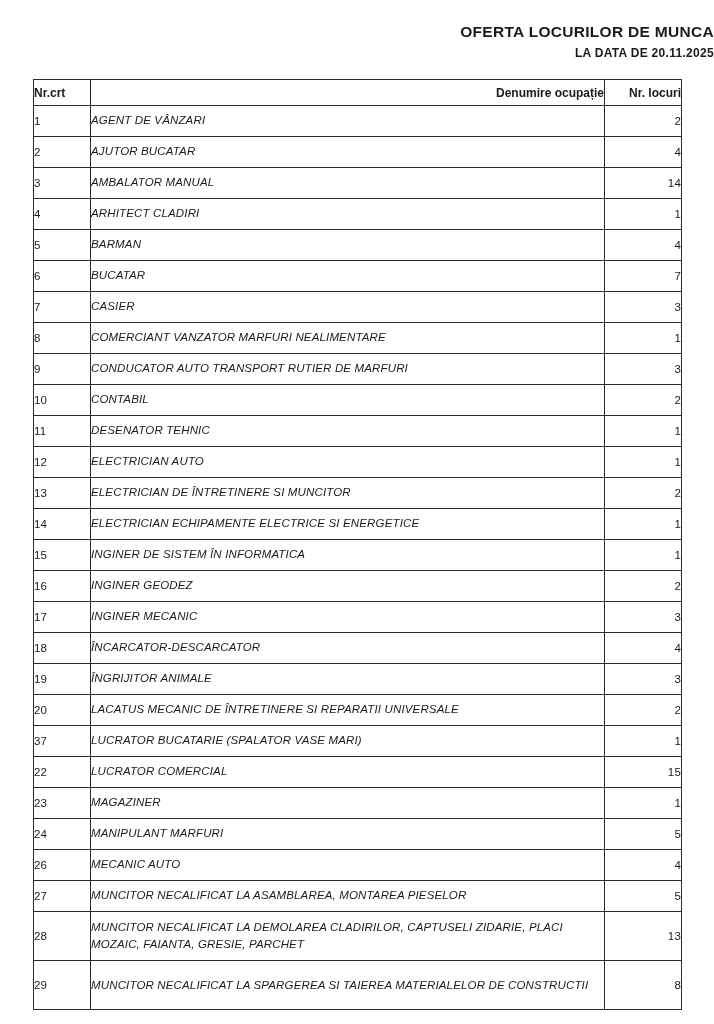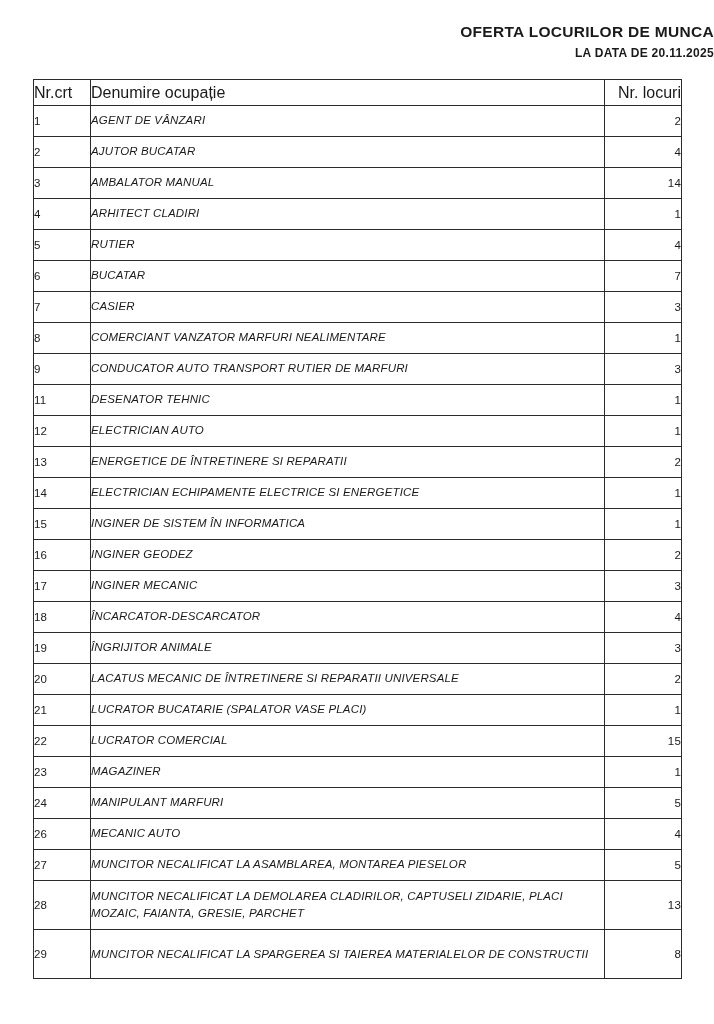--- a/index.html
+++ b/index.html
@@ -52,29 +52,29 @@
 
   table.offers th, table.offers td {
     border: 1px solid #2b2b2b;
     font-size: 11.5px;
     font-weight: normal;
     vertical-align: middle;
     padding: 0;
   }
   table.offers thead th {
     height: 25px;
-    font-weight: normal;
-    font-size: 16px;
+    font-weight: bold;
+    font-size: 12px;
   }
   .th-nr {
     text-align: left;
     padding-left: 6px;
   }
   .th-name {
-    text-align: left;
+    text-align: right;
     padding-left: 7px;
   }
   .th-count {
     text-align: right;
   }
   td.cell-nr {
     height: 30px;
     text-align: left;
     padding-left: 6px;
     letter-spacing: 0.2px;
@@ -143,21 +143,21 @@
             <td class="cell-name">AMBALATOR MANUAL</td>
             <td class="cell-count">14</td>
           </tr>
           <tr>
             <td class="cell-nr">4</td>
             <td class="cell-name">ARHITECT CLADIRI</td>
             <td class="cell-count">1</td>
           </tr>
           <tr>
             <td class="cell-nr">5</td>
-            <td class="cell-name">RUTIER</td>
+            <td class="cell-name">BARMAN</td>
             <td class="cell-count">4</td>
           </tr>
           <tr>
             <td class="cell-nr">6</td>
             <td class="cell-name">BUCATAR</td>
             <td class="cell-count">7</td>
           </tr>
           <tr>
             <td class="cell-nr">7</td>
             <td class="cell-name">CASIER</td>
@@ -167,32 +167,37 @@
             <td class="cell-nr">8</td>
             <td class="cell-name">COMERCIANT VANZATOR MARFURI NEALIMENTARE</td>
             <td class="cell-count">1</td>
           </tr>
           <tr>
             <td class="cell-nr">9</td>
             <td class="cell-name">CONDUCATOR AUTO TRANSPORT RUTIER DE MARFURI</td>
             <td class="cell-count">3</td>
           </tr>
           <tr>
+            <td class="cell-nr">10</td>
+            <td class="cell-name">CONTABIL</td>
+            <td class="cell-count">2</td>
+          </tr>
+          <tr>
             <td class="cell-nr">11</td>
             <td class="cell-name">DESENATOR TEHNIC</td>
             <td class="cell-count">1</td>
           </tr>
           <tr>
             <td class="cell-nr">12</td>
             <td class="cell-name">ELECTRICIAN AUTO</td>
             <td class="cell-count">1</td>
           </tr>
           <tr>
             <td class="cell-nr">13</td>
-            <td class="cell-name">ENERGETICE DE ÎNTRETINERE SI REPARATII</td>
+            <td class="cell-name">ELECTRICIAN DE ÎNTRETINERE SI MUNCITOR</td>
             <td class="cell-count">2</td>
           </tr>
           <tr>
             <td class="cell-nr">14</td>
             <td class="cell-name">ELECTRICIAN ECHIPAMENTE ELECTRICE SI ENERGETICE</td>
             <td class="cell-count">1</td>
           </tr>
           <tr>
             <td class="cell-nr">15</td>
             <td class="cell-name">INGINER DE SISTEM ÎN INFORMATICA</td>
@@ -217,22 +222,22 @@
             <td class="cell-nr">19</td>
             <td class="cell-name">ÎNGRIJITOR ANIMALE</td>
             <td class="cell-count">3</td>
           </tr>
           <tr>
             <td class="cell-nr">20</td>
             <td class="cell-name">LACATUS MECANIC DE ÎNTRETINERE SI REPARATII UNIVERSALE</td>
             <td class="cell-count">2</td>
           </tr>
           <tr>
-            <td class="cell-nr">21</td>
-            <td class="cell-name">LUCRATOR BUCATARIE (SPALATOR VASE PLACI)</td>
+            <td class="cell-nr">37</td>
+            <td class="cell-name">LUCRATOR BUCATARIE (SPALATOR VASE MARI)</td>
             <td class="cell-count">1</td>
           </tr>
           <tr>
             <td class="cell-nr">22</td>
             <td class="cell-name">LUCRATOR COMERCIAL</td>
             <td class="cell-count">15</td>
           </tr>
           <tr>
             <td class="cell-nr">23</td>
             <td class="cell-name">MAGAZINER</td>

